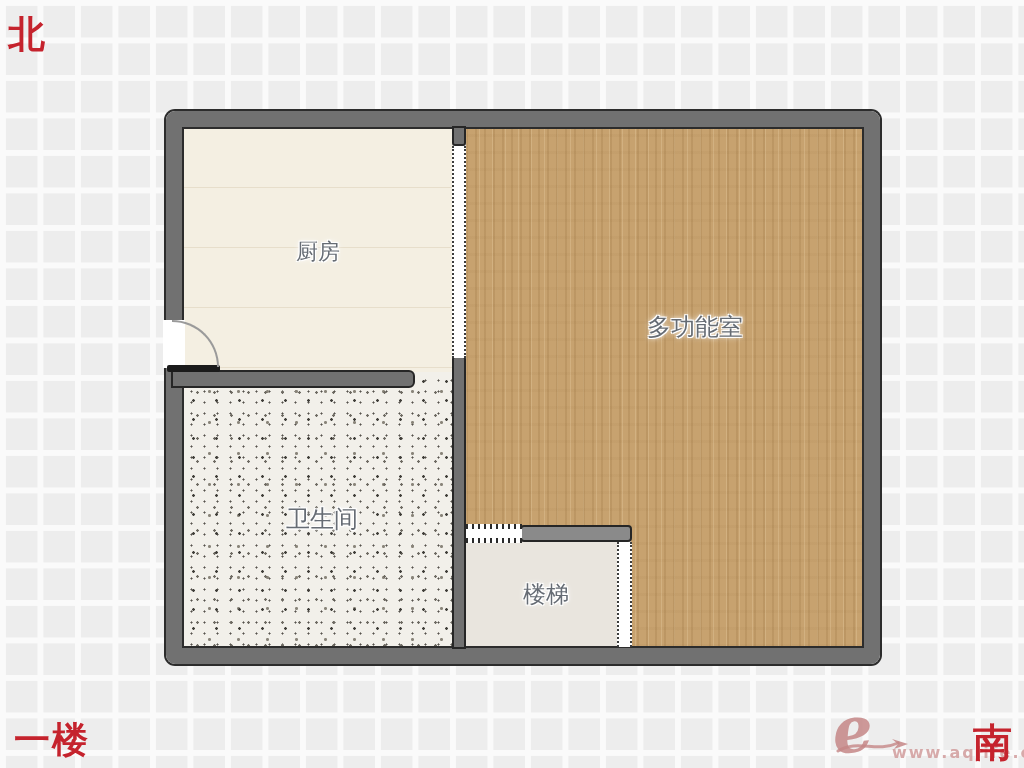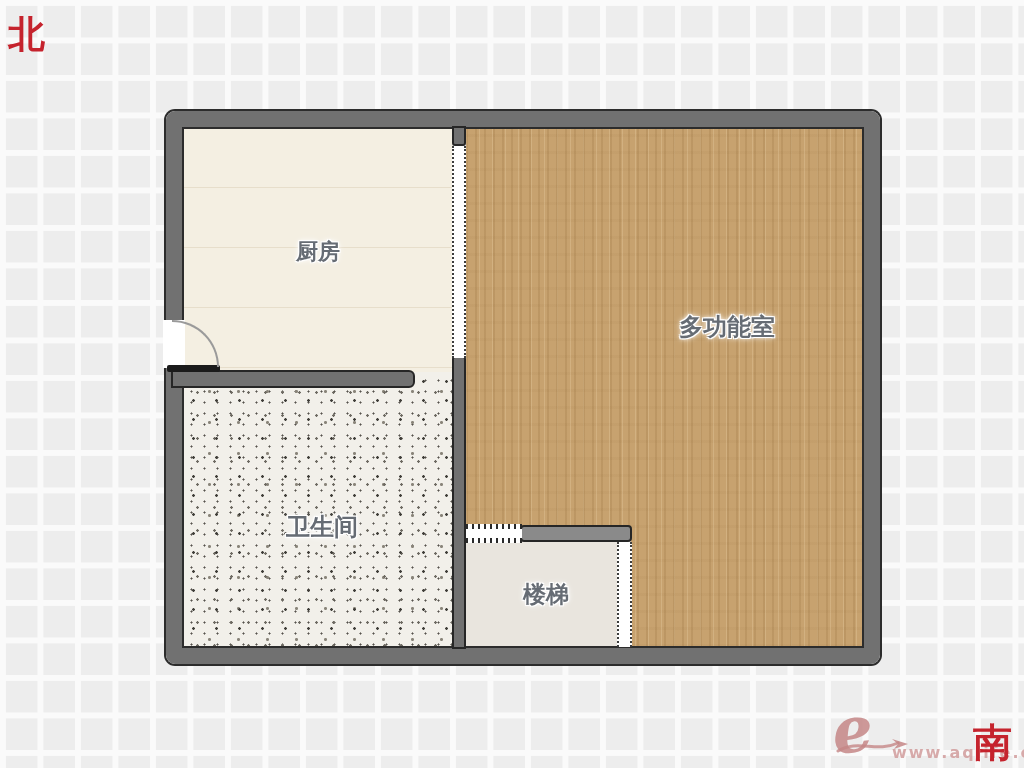--- a/index.html
+++ b/index.html
@@ -84,26 +84,26 @@
   .door-leaf{left:167px;top:365px;width:53px;height:7px;background:#1b1b1b;border-radius:2px;}
   .door-arc{
     left:172px;top:320px;width:47px;height:47px;
     border-top:2px solid #9a9a9a;border-right:2px solid #9a9a9a;
     border-top-right-radius:100%;
   }
 
   
   .room-label{
     position:absolute;transform:translate(-50%,-50%);
-    color:#666c74;font-weight:bold;white-space:nowrap;
+    color:#666c74;font-weight:normal;white-space:nowrap;
     text-shadow:-1px -1px 0 #fff,1px -1px 0 #fff,-1px 1px 0 #fff,1px 1px 0 #fff,0 0 4px #fff,0 0 7px #fff;
   }
   .lbl-kitchen{left:318px;top:252px;font-size:22px;}
-  .lbl-multifunction{left:695px;top:327px;font-size:24px;margin-left:32px;}
-  .lbl-bathroom{left:322px;top:519px;font-size:24px;margin-top:8px;}
+  .lbl-multifunction{left:695px;top:327px;font-size:24px;}
+  .lbl-bathroom{left:322px;top:519px;font-size:24px;}
   .lbl-stairs{left:546px;top:594px;font-size:23px;}
 
   
   .red-text{
     position:absolute;color:#c5232d;
     font-family:"DejaVu Serif","Liberation Serif",serif;
     font-weight:bold;white-space:nowrap;
   }
   .txt-north{left:8px;top:10px;font-size:37px;}
   .txt-floor{left:14px;top:716px;font-size:36px;letter-spacing:2px;}
@@ -153,20 +153,21 @@
   <div class="abs door-gap"></div>
   <div class="abs door-leaf"></div>
   <div class="abs door-arc"></div>
 
   <div class="room-label lbl-kitchen">厨房</div>
   <div class="room-label lbl-multifunction">多功能室</div>
   <div class="room-label lbl-bathroom">卫生间</div>
   <div class="room-label lbl-stairs">楼梯</div>
 
   <div class="red-text txt-north">北</div>
+  <div class="red-text txt-floor">一楼</div>
   <div class="red-text txt-south">南</div>
 
   <div class="abs watermark">
     <span class="wm-e">e</span>
     <svg class="wm-swoosh" width="92" height="22" viewBox="0 0 92 22">
       <path d="M2 16 C 22 4, 40 18, 62 8" fill="none" stroke="rgba(196,134,134,0.8)" stroke-width="3" stroke-linecap="round"></path>
       <path d="M56 4 L72 9 L58 14 L62 9 Z" fill="rgba(196,134,134,0.85)"></path>
     </svg>
     <span class="wm-url">www.aqlife.com</span>
   </div>

